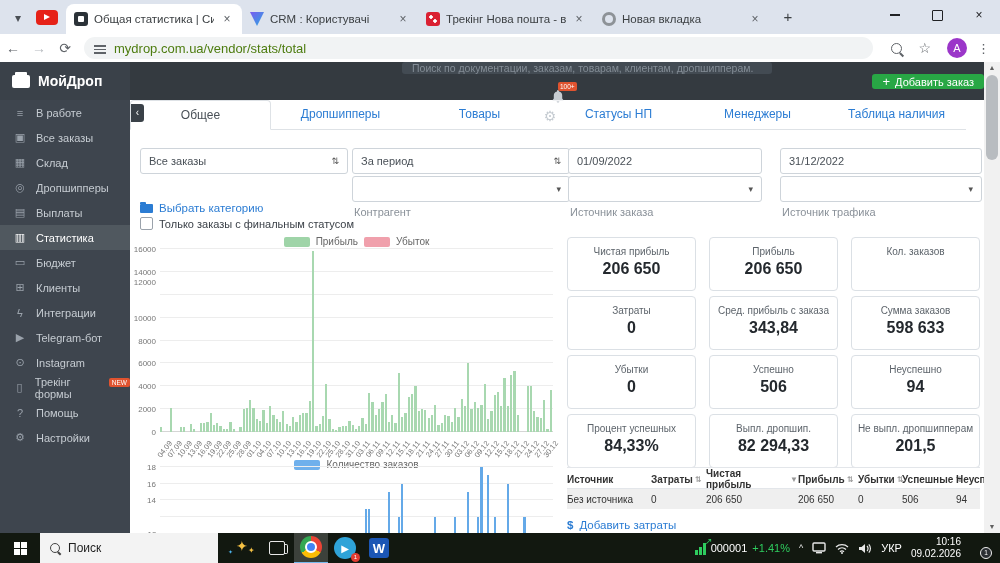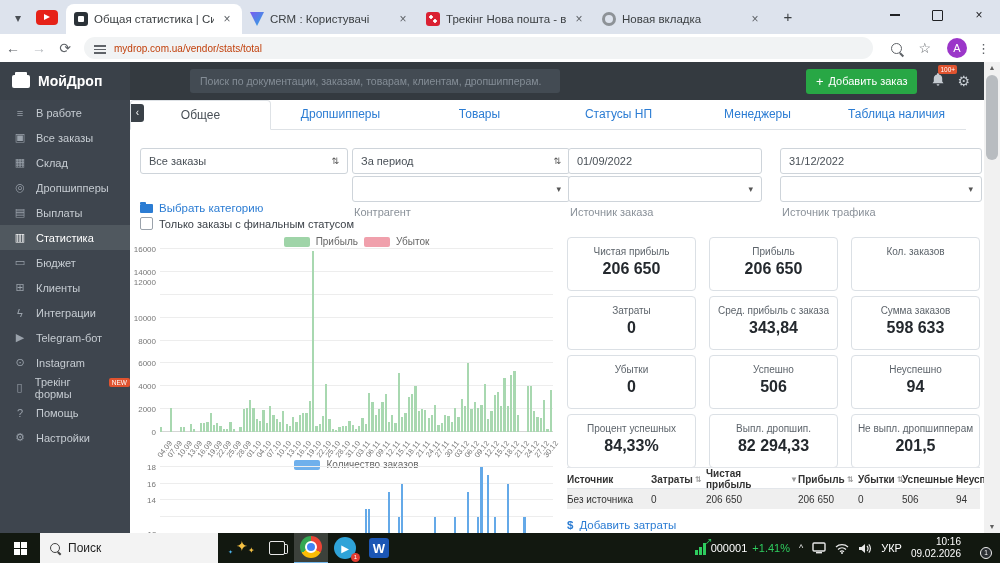--- a/index.html
+++ b/index.html
@@ -27,38 +27,38 @@
   .winctl{position:absolute;top:0;right:0;height:30px;display:flex;}
   .winctl>div{width:42px;height:30px;display:flex;align-items:center;justify-content:center;color:#202124;font-size:12px;}
   .ic-min{width:10px;height:1.5px;background:#202124;}
   .ic-max{width:9px;height:9px;border:1.5px solid #202124;border-radius:1px;}
   .addressbar{left:0;top:34px;width:1000px;height:28px;background:#fff;display:flex;align-items:center;box-shadow:0 1px 0 #e3e6ea;}
   .nav-ic{color:#5f6368;font-size:14px;width:26px;text-align:center;}
   .nav-ic.dis{color:#b6babf;}
   .urlpill{height:22px;background:#f1f3f4;border-radius:12px;flex:1;margin:0 10px 0 6px;display:flex;align-items:center;padding:0 10px;}
   .tune-ic{width:12px;height:10px;margin-right:8px;position:relative;}
   .tune-ic i{display:block;height:1.5px;background:#5f6368;margin:2px 0;position:relative;}
-  .urltext{font-size:10px;color:#c2410c;}
+  .urltext{font-size:13px;color:#4d7c0f;}
   .mag{width:9px;height:9px;border:1.5px solid #5f6368;border-radius:50%;position:relative;margin:0 8px;}
   .mag:after{content:"";position:absolute;left:8px;top:8px;width:5px;height:1.5px;background:#5f6368;transform:rotate(45deg);transform-origin:left;}
   .star{color:#5f6368;font-size:14px;margin:0 8px;}
   .avatar{width:20px;height:20px;border-radius:50%;background:#9b36c9;color:#fff;font-size:11px;display:flex;align-items:center;justify-content:center;margin:0 8px;}
   .kebab{color:#5f6368;font-size:13px;margin:0 10px 0 2px;}
   
   .sidebar{left:0;top:62px;width:130px;height:471px;background:#3e454e;color:#c6ccd2;z-index:2;}
   .brand{height:38px;display:flex;align-items:center;padding-left:12px;color:#fff;font-size:14px;font-weight:bold;background:#3a4149;}
   .brand .logo{width:18px;height:13px;background:#fff;border-radius:2px;margin-right:8px;position:relative;}
   .brand .logo:after{content:"";position:absolute;left:3px;top:-3px;width:12px;height:4px;background:#fff;border-radius:1px;}
   .side-item{height:25px;display:flex;align-items:center;padding-left:12px;font-size:11px;cursor:pointer;}
   .side-item .si-icon{width:16px;text-align:center;margin-right:8px;font-size:11px;color:#9aa2ab;}
   .side-item.active{background:#50585f;color:#fff;}
   .side-item.active .si-icon{color:#fff;}
   .si-badge{background:#e0532f;color:#fff;font-size:6.5px;border-radius:2px;padding:1px 3px;margin-left:4px;position:relative;top:-5px;}
   
-  .navbar{left:130px;top:62px;width:854px;height:38px;background:#343a40;display:flex;align-items:center;z-index:2;}
+  .navbar{left:130px;top:62px;width:854px;height:38px;background:#343a40;display:flex;align-items:center;z-index:2;flex-direction:column;}
   .nb-search{margin-left:60px;width:350px;height:24px;background:#434b53;border:none;border-radius:3px;padding:0 10px;font-size:10.5px;color:#e5e8ea;outline:none;}
   .nb-search::placeholder{color:#848d96;}
   .btn-add{margin-left:auto;background:#28a745;color:#fff;font-size:11px;height:25px;border:none;border-radius:3px;padding:0 10px;display:flex;align-items:center;white-space:nowrap;}
   .btn-add .pl{font-size:13px;margin-right:5px;}
   .bell-wrap{position:relative;margin:0 12px 0 14px;}
   .bell-badge{position:absolute;top:-7px;left:7px;background:#e0532f;color:#fff;font-size:6.5px;border-radius:2px;padding:1px 2px;}
   .gear{color:#c6ccd2;font-size:14px;margin-right:14px;}
   
   .content{left:130px;top:100px;width:854px;height:463px;background:#fff;z-index:1;}
   .collapse-btn{left:1px;top:4px;width:13px;height:18px;background:#3a4148;color:#fff;border-radius:0 3px 3px 0;font-size:10px;text-align:center;line-height:17px;}

